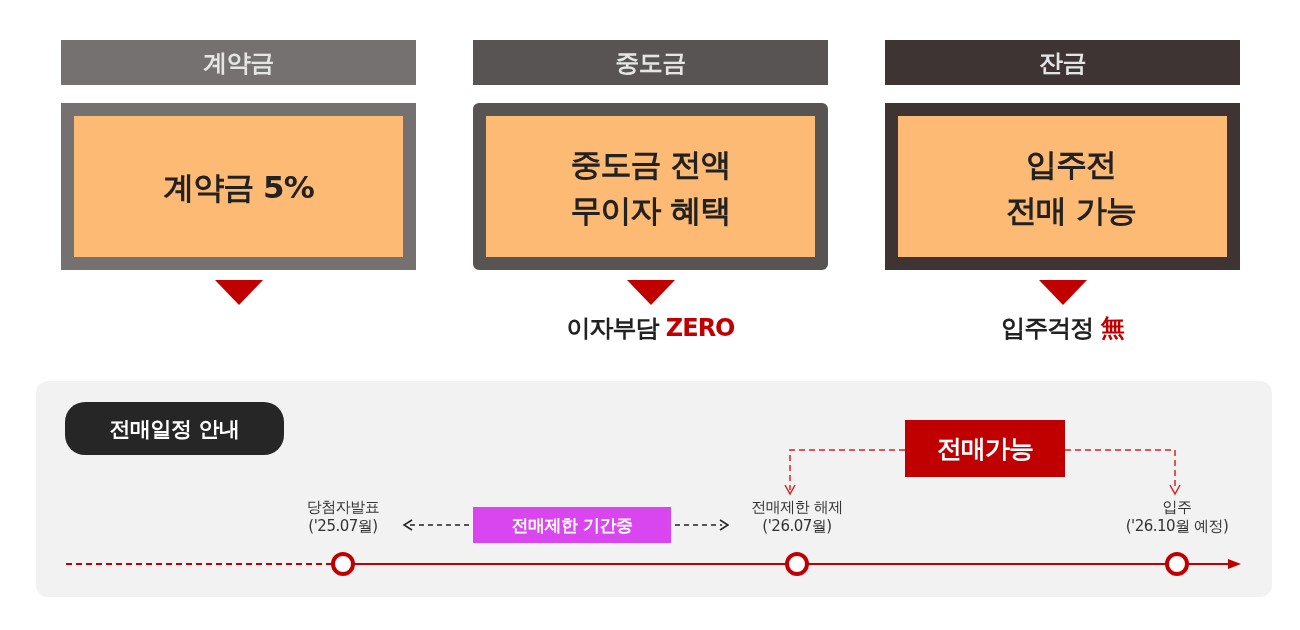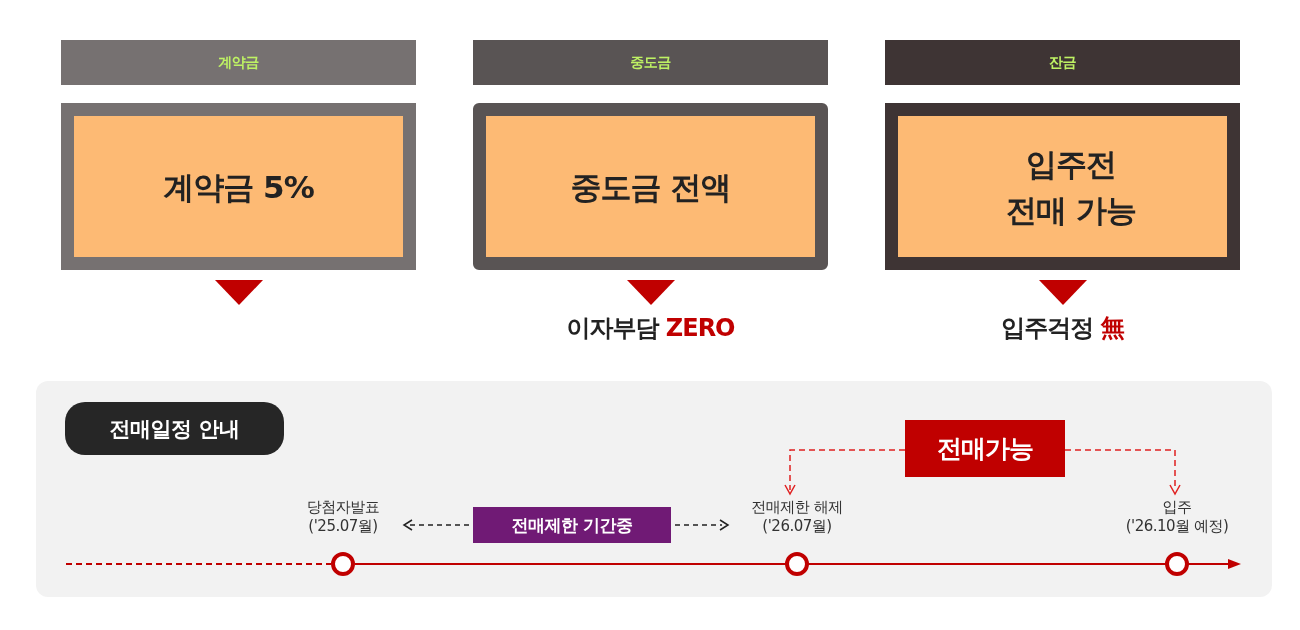--- a/index.html
+++ b/index.html
@@ -2,21 +2,21 @@
 <html><head>
 <meta charset="utf-8">
 <style>
   * { box-sizing: border-box; margin: 0; padding: 0; }
   html, body { width: 1300px; height: 630px; background: #ffffff; overflow: hidden; }
   body { position: relative; font-family: "DejaVu Sans", "Liberation Sans", sans-serif; color: #222; }
 
   .col { position: absolute; top: 40px; width: 355px; }
   .col-head {
     height: 45px; display: flex; align-items: center; justify-content: center;
-    color: #bef264; font-size: 14px; font-weight: bold; letter-spacing: -0.5px;
+    color: #e5e5e5; font-size: 24px; font-weight: bold; letter-spacing: -0.5px;
   }
   .col-box {
     position: absolute; top: 63px; left: 0; width: 355px; height: 167px;
     border: 13px solid #777; background: #fdba74;
     display: flex; flex-direction: column; align-items: center; justify-content: center;
   }
   .box-main { font-size: 31px; font-weight: bold; color: #222; letter-spacing: -1px; line-height: 46px; text-align: center; }
   .box-sub  { font-size: 23px; font-weight: bold; color: #333; letter-spacing: -1px; line-height: 34px; text-align: center; }
   .tri {
     position: absolute; top: 240px; left: 50%; margin-left: -24px;
@@ -43,21 +43,21 @@
   .milestone-label {
     position: absolute; text-align: center; font-size: 15px; line-height: 19px; color: #333; letter-spacing: -0.5px;
     transform: translateX(-50%); white-space: nowrap;
   }
   .node {
     position: absolute; width: 24px; height: 24px; border-radius: 50%;
     background: #fff; border: 4px solid #c00000; transform: translate(-50%, -50%);
   }
   .period-box {
     position: absolute; left: 473px; top: 507px; width: 198px; height: 36px;
-    background: #701a75; color: #fff; font-size: 17px; font-weight: bold;
+    background: #d946ef; color: #fff; font-size: 17px; font-weight: bold;
     display: flex; align-items: center; justify-content: center; letter-spacing: -0.5px;
   }
   .resale-box {
     position: absolute; left: 905px; top: 420px; width: 160px; height: 57px;
     background: #c00000; color: #fff; font-size: 25px; font-weight: bold;
     display: flex; align-items: center; justify-content: center; letter-spacing: -1px;
   }
   svg.lines { position: absolute; left: 0; top: 0; }
 </style>
 </head>
@@ -68,20 +68,21 @@
   <div class="col-box" style="border-color:#767171;">
     <div class="box-main">계약금 5%</div>
   </div>
   <div class="tri"></div>
 </div>
 
 <div class="col" style="left:473px;">
   <div class="col-head" style="background:#595454;">중도금</div>
   <div class="col-box" style="border-color:#595454;border-radius:6px;">
     <div class="box-main">중도금 전액</div>
+    <div class="box-main">무이자 혜택</div>
   </div>
   <div class="tri"></div>
   <div class="result">
     <span>이자부담 </span><span class="accent">ZERO</span>
   </div>
 </div>
 
 <div class="col" style="left:885px;">
   <div class="col-head" style="background:#3e3434;">잔금</div>
   <div class="col-box" style="border-color:#3e3434;padding-left:17px;">

